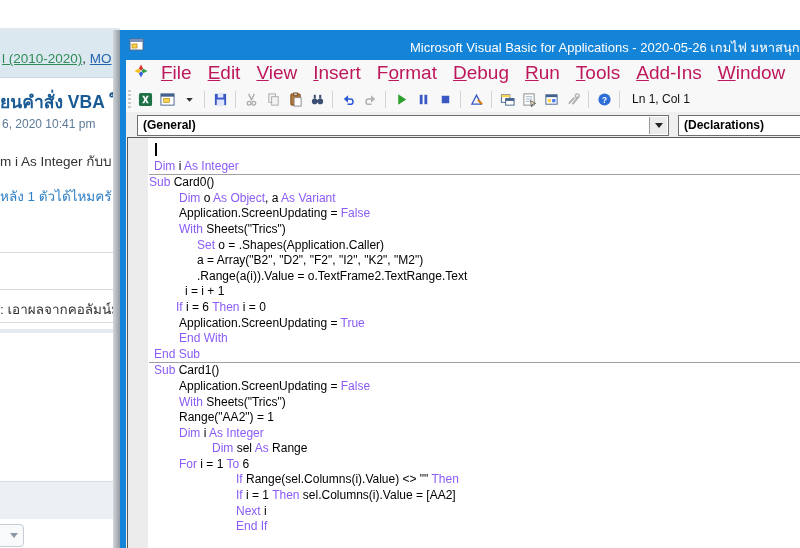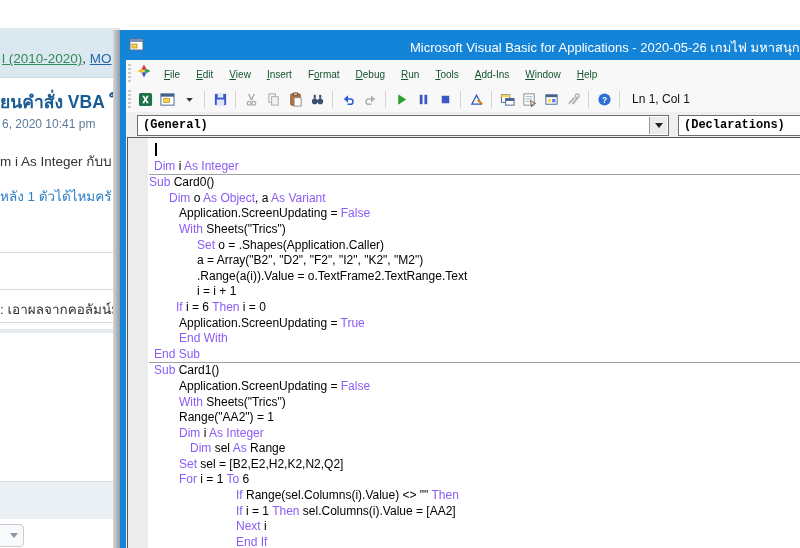--- a/index.html
+++ b/index.html
@@ -30,29 +30,29 @@
   
   #vba{left:120px;top:30px;width:680px;height:518px;background:#f6f6f6;overflow:hidden;}
   #vba-border{left:0;top:0;width:6px;height:518px;background:#1484d8;}
   #titlebar{left:0;top:0;width:680px;height:30px;background:#1484d8;cursor:default;}
   #title-icon{position:absolute;left:9px;top:7px;}
   #title-text{position:absolute;left:290px;top:7px;font-size:13px;color:#fff;white-space:nowrap;}
 
   #menubar{left:6px;top:30px;width:674px;height:26px;background:#f8f8f8;display:flex;align-items:center;}
   .grip{width:3px;height:18px;margin:0 3px 0 2px;background:repeating-linear-gradient(to bottom,#c9c9c9 0 2px,transparent 2px 4px);}
   #menu-logo{margin:0 4px 0 2px;}
-  .menu-item{font-size:10px;color:#14532d;padding:3px 8px;cursor:pointer;white-space:nowrap;}
+  .menu-item{font-size:19px;color:#be185d;padding:3px 8px;cursor:pointer;white-space:nowrap;}
 
   #toolbar{left:6px;top:56px;width:674px;height:26px;background:#f8f8f8;border-bottom:1px solid #ddd;display:flex;align-items:center;}
   .tb-btn{width:22px;height:21px;display:flex;align-items:center;justify-content:center;cursor:pointer;border-radius:2px;}
   .tb-sep{width:1px;height:17px;background:#d4d4d4;margin:0 4px;}
   #lncol{font-size:12px;color:#111;margin-left:8px;white-space:nowrap;}
 
   #combo-row{left:6px;top:82px;width:674px;height:25px;background:#efefef;}
-  .combo{position:absolute;top:3px;height:19px;background:#fff;border:1px solid #6e6e6e;cursor:pointer;font-family:Liberation Mono, monospace;}
+  .combo{position:absolute;top:3px;height:19px;background:#fff;border:1px solid #6e6e6e;cursor:pointer;}
   #combo-general{left:11px;width:530px;}
   #combo-decl{left:552px;width:240px;}
   .combo-text{position:absolute;left:5px;top:2px;font-size:12px;font-weight:bold;color:#000;white-space:nowrap;}
   .combo-arrow{position:absolute;right:1px;top:1px;bottom:1px;width:17px;background:#ececec;border-left:1px solid #9a9a9a;display:flex;align-items:center;justify-content:center;}
   .combo-arrow:after{content:"";width:0;height:0;border-left:4px solid transparent;border-right:4px solid transparent;border-top:5px solid #222;}
 
   #code-pane{left:7px;top:107px;right:0;bottom:0;background:#fff;border-top:1px solid #58585a;border-left:1px solid #58585a;cursor:text;}
   #margin-bar{position:absolute;left:0;top:0;width:20px;bottom:0;background:#ececec;}
   #code-lines{position:absolute;left:21px;top:5px;right:0;}
   .code-line{height:15.6px;line-height:15.6px;font-size:12px;color:#000;white-space:pre;overflow:hidden;}
@@ -263,38 +263,37 @@
         <span class="combo-text">(Declarations)</span>
       </div>
     </div>
 
     <div class="abs" id="code-pane">
       <div id="margin-bar"></div>
       <div id="code-lines">
           <div class="code-line" style="padding-left: 5px;"><span class="caret"></span></div>
           <div class="code-line" style="padding-left: 5px;"><span class="kw">Dim</span><span> i </span><span class="kw">As</span><span> </span><span class="kw">Integer</span></div>
           <div class="code-line sep" style=""><span class="kw">Sub</span><span> Card0()</span></div>
-          <div class="code-line" style="padding-left: 20px;"><span class="kw">Dim</span><span> o </span><span class="kw">As</span><span> </span><span class="kw">Object</span><span>, a </span><span class="kw">As</span><span> </span><span class="kw">Variant</span></div>
+          <div class="code-line" style="padding-left: 30px;"><span class="kw">Dim</span><span> o </span><span class="kw">As</span><span> </span><span class="kw">Object</span><span>, a </span><span class="kw">As</span><span> </span><span class="kw">Variant</span></div>
           <div class="code-line" style="padding-left: 30px;"><span>Application.ScreenUpdating = </span><span class="kw">False</span></div>
           <div class="code-line" style="padding-left: 30px;"><span class="kw">With</span><span> Sheets("Trics")</span></div>
           <div class="code-line" style="padding-left: 48px;"><span class="kw">Set</span><span> o = .Shapes(Application.Caller)</span></div>
           <div class="code-line" style="padding-left: 48px;"><span>a = Array("B2", "D2", "F2", "I2", "K2", "M2")</span></div>
           <div class="code-line" style="padding-left: 48px;"><span>.Range(a(i)).Value = o.TextFrame2.TextRange.Text</span></div>
-          <div class="code-line" style="padding-left: 48px;"><span>i = i + 1</span></div>
+          <div class="code-line" style="padding-left: 36px;"><span>i = i + 1</span></div>
           <div class="code-line" style="padding-left: 27px;"><span class="kw">If</span><span> i = 6 </span><span class="kw">Then</span><span> i = 0</span></div>
           <div class="code-line" style="padding-left: 30px;"><span>Application.ScreenUpdating = </span><span class="kw">True</span></div>
           <div class="code-line" style="padding-left: 30px;"><span class="kw">End With</span></div>
           <div class="code-line" style="padding-left: 5px;"><span class="kw">End Sub</span></div>
           <div class="code-line sep" style="padding-left: 5px;"><span class="kw">Sub</span><span> Card1()</span></div>
           <div class="code-line" style="padding-left: 30px;"><span>Application.ScreenUpdating = </span><span class="kw">False</span></div>
           <div class="code-line" style="padding-left: 30px;"><span class="kw">With</span><span> Sheets("Trics")</span></div>
           <div class="code-line" style="padding-left: 30px;"><span>Range("AA2") = 1</span></div>
           <div class="code-line" style="padding-left: 30px;"><span class="kw">Dim</span><span> i </span><span class="kw">As</span><span> </span><span class="kw">Integer</span></div>
-          <div class="code-line" style="padding-left: 41px;"><span class="kw">Dim</span><span> sel </span><span class="kw">As</span><span> Range</span></div>
-          <div class="code-line" style="padding-left: 30px;"><span class="kw">Set</span><span> sel = [B2,E2,H2,K2,N2,Q2]</span></div>
+          <div class="code-line" style="padding-left: 22px; margin-left: 41px;"><span class="kw">Dim</span><span> sel </span><span class="kw">As</span><span> Range</span></div>
           <div class="code-line" style="padding-left: 30px;"><span class="kw">For</span><span> i = 1 </span><span class="kw">To</span><span> 6</span></div>
           <div class="code-line" style="padding-left: 87px;"><span class="kw">If</span><span> Range(sel.Columns(i).Value) &lt;&gt; "" </span><span class="kw">Then</span></div>
           <div class="code-line" style="padding-left: 87px;"><span class="kw">If</span><span> i = 1 </span><span class="kw">Then</span><span> sel.Columns(i).Value = [AA2]</span></div>
           <div class="code-line" style="padding-left: 87px;"><span class="kw">Next</span><span> i</span></div>
           <div class="code-line" style="padding-left: 87px;"><span class="kw">End If</span></div>
         </div>
     </div>
   </div>
 </div>
 

